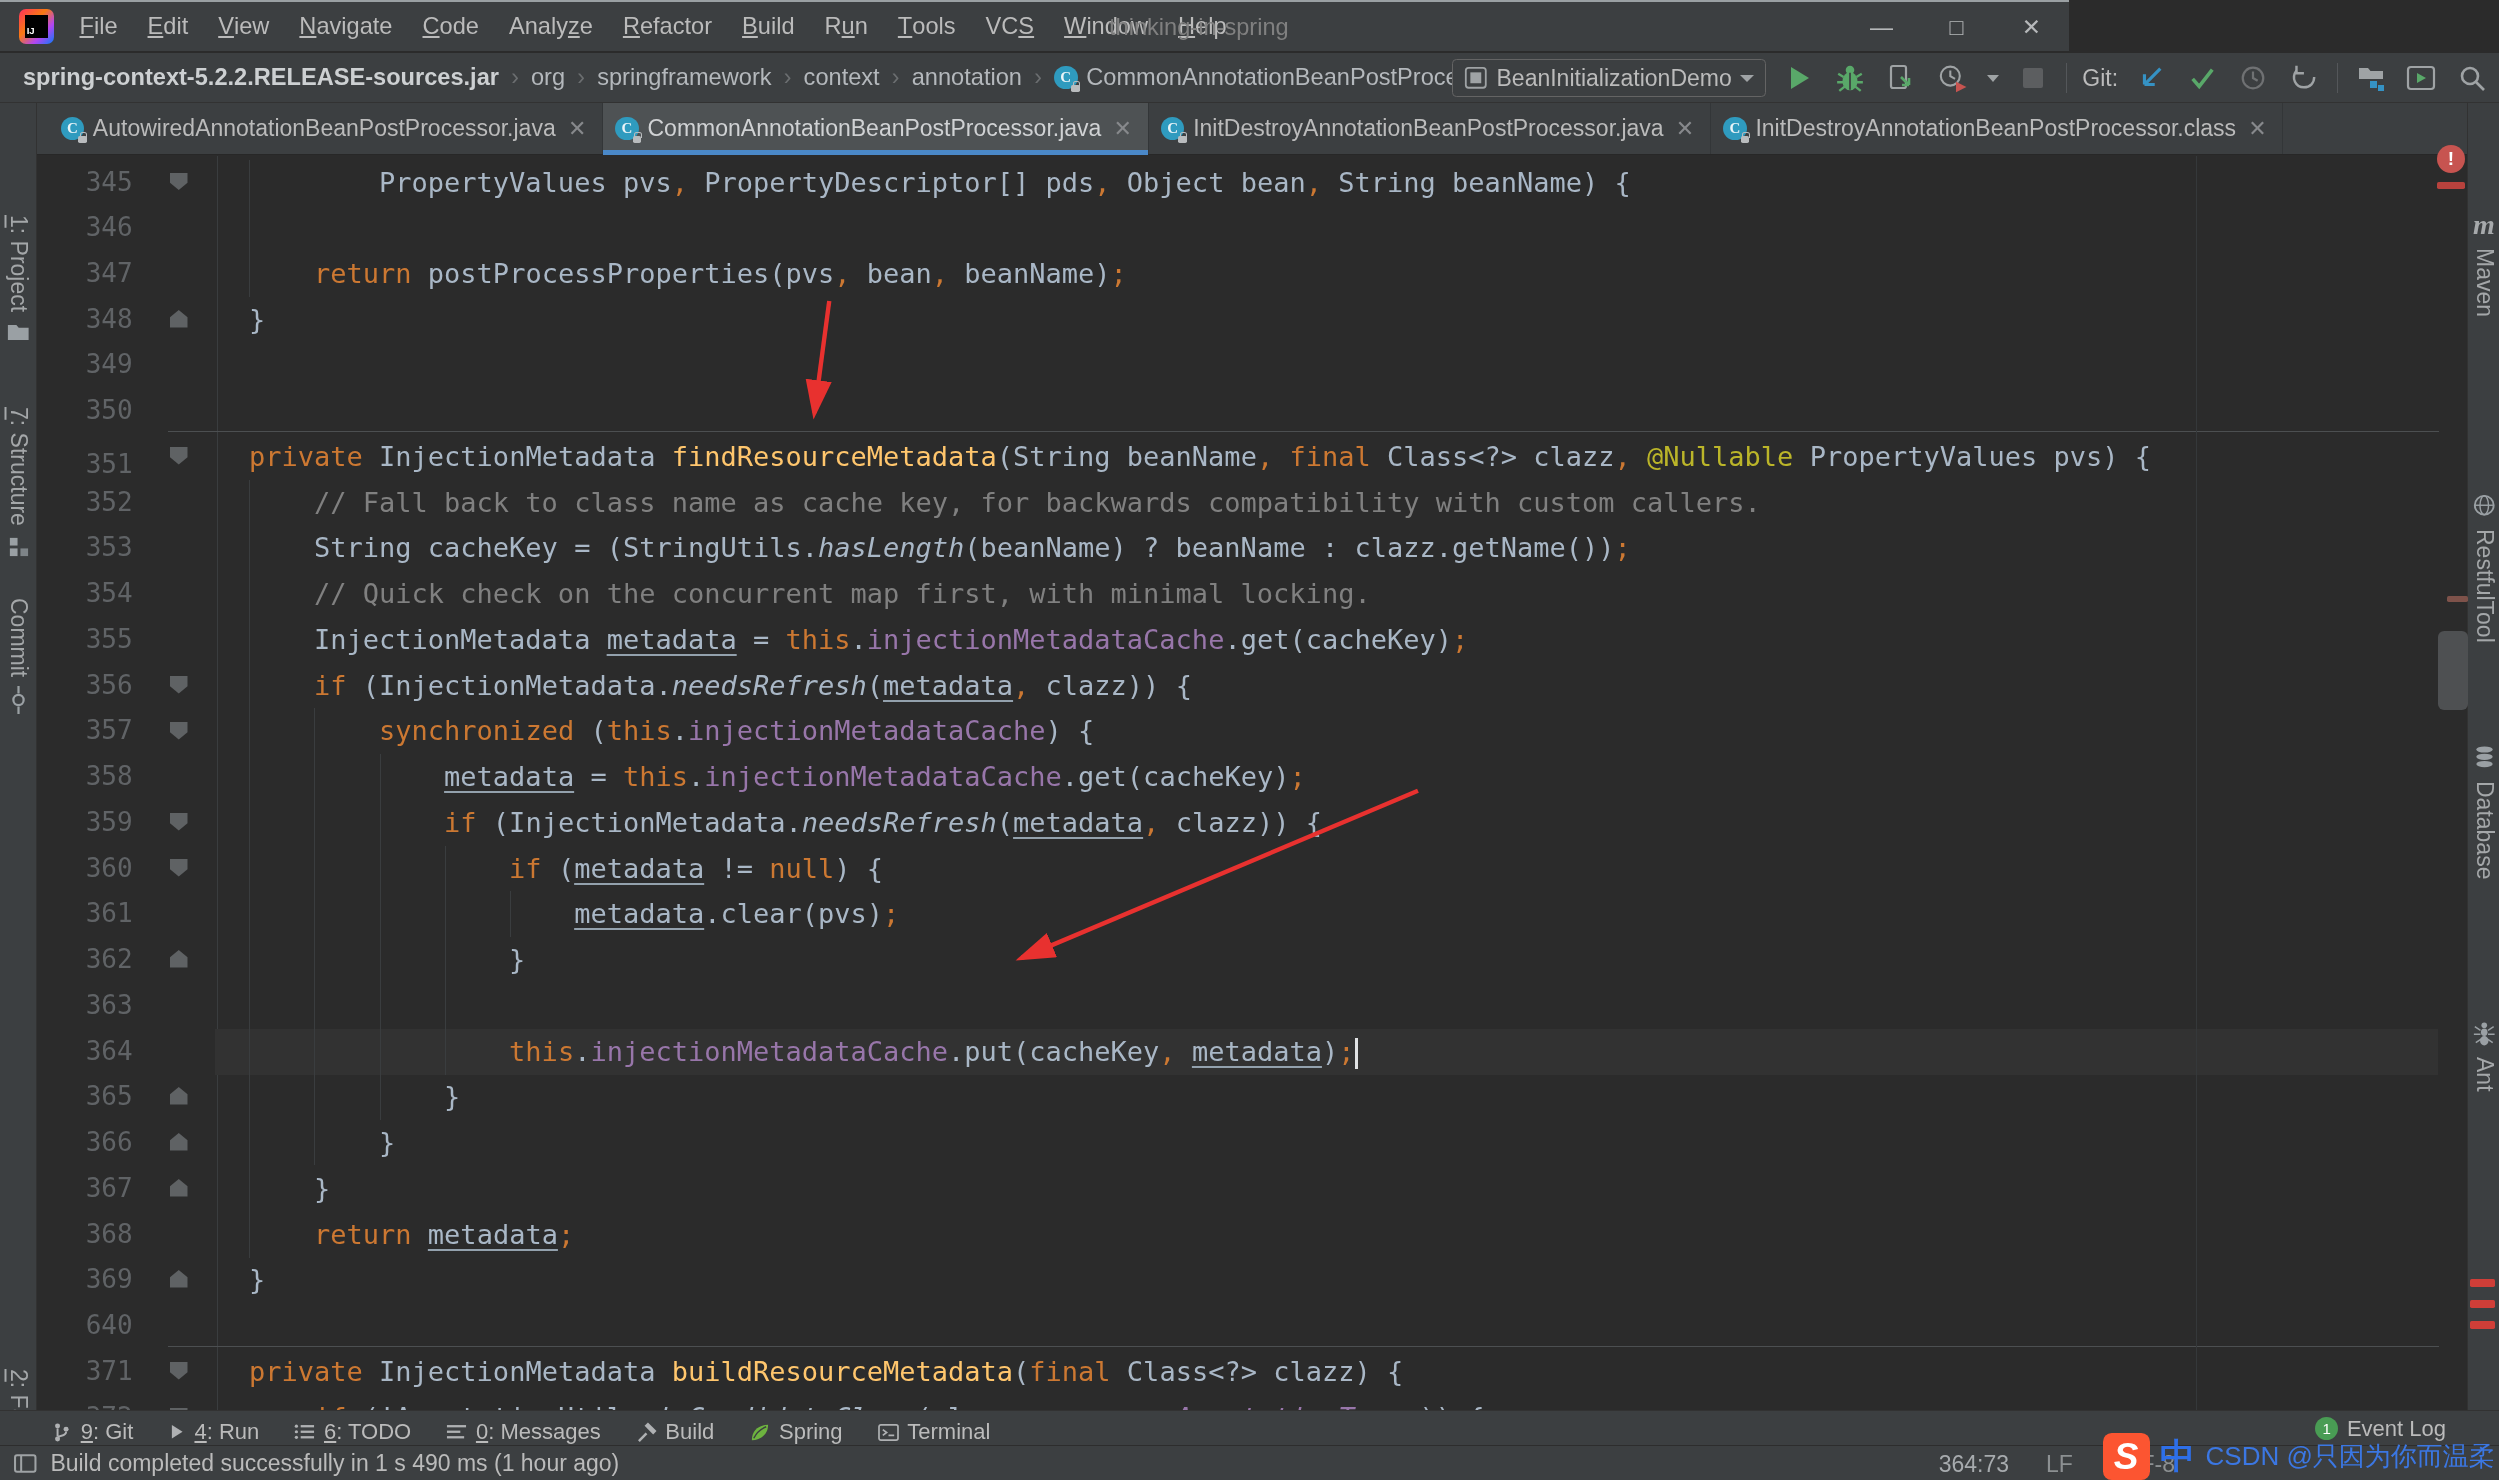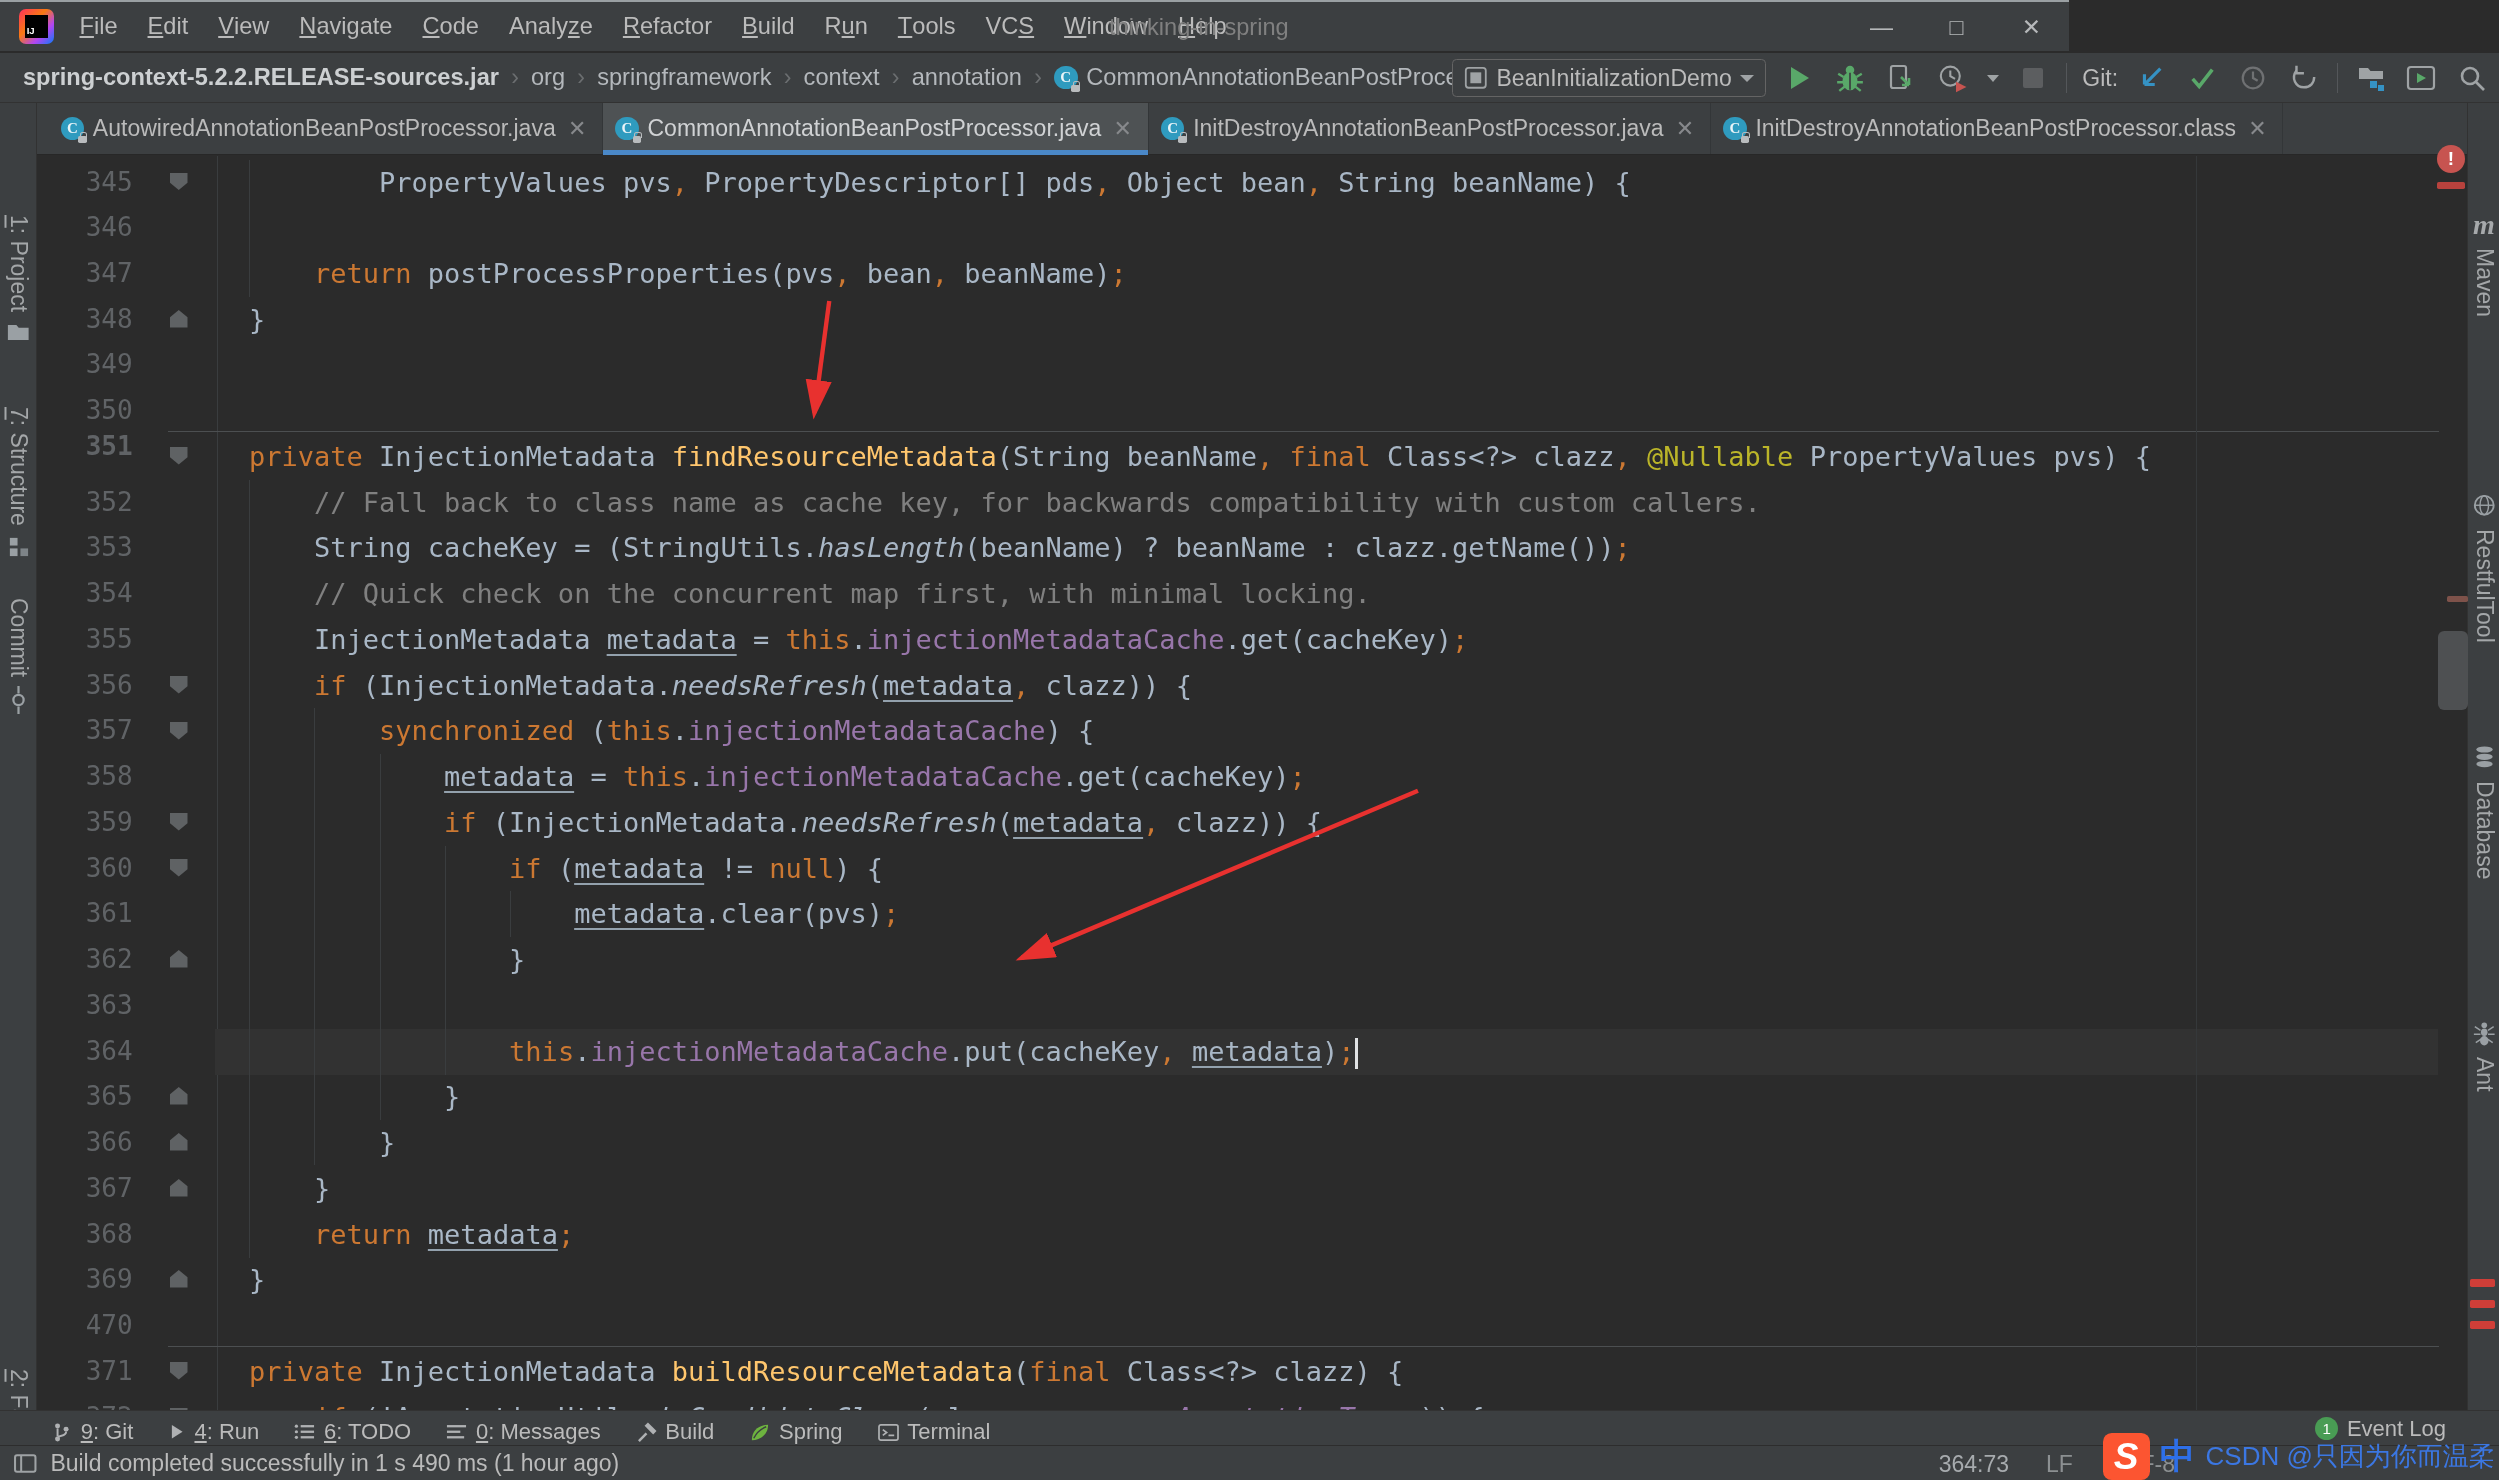--- a/index.html
+++ b/index.html
@@ -388,21 +388,21 @@
       <div class="code-line" style="top: 49px;"></div>
       <div class="lnum" style="top: 95px;">347</div>
       <div class="code-line" style="top: 95px;"><span class="seg-d">        </span><span class="seg-k">return</span><span class="seg-d"> postProcessProperties(pvs</span><span class="seg-p">,</span><span class="seg-d"> bean</span><span class="seg-p">,</span><span class="seg-d"> beanName)</span><span class="seg-p">;</span></div>
       <div class="lnum" style="top: 141px;">348</div>
       <div class="fold up" style="top: 154px;"></div>
       <div class="code-line" style="top: 141px;"><span class="seg-d">    }</span></div>
       <div class="lnum" style="top: 186px;">349</div>
       <div class="code-line" style="top: 186px;"></div>
       <div class="lnum" style="top: 232px;">350</div>
       <div class="code-line" style="top: 232px;"></div>
-      <div class="lnum" style="top: 268px; font-weight: bold;">351</div>
+      <div class="lnum" style="top: 286px;">351</div>
       <div class="fold down" style="top: 291px;"></div>
       <div class="code-line" style="top: 278px;"><span class="seg-d">    </span><span class="seg-k">private</span><span class="seg-d"> InjectionMetadata </span><span class="seg-m">findResourceMetadata</span><span class="seg-d">(String beanName</span><span class="seg-p">,</span><span class="seg-d"> </span><span class="seg-k">final</span><span class="seg-d"> Class&lt;?&gt; clazz</span><span class="seg-p">,</span><span class="seg-d"> </span><span class="seg-a">@Nullable</span><span class="seg-d"> PropertyValues pvs) {</span></div>
       <div class="lnum" style="top: 324px;">352</div>
       <div class="code-line" style="top: 324px;"><span class="seg-c">        // Fall back to class name as cache key, for backwards compatibility with custom callers.</span></div>
       <div class="lnum" style="top: 369px;">353</div>
       <div class="code-line" style="top: 369px;"><span class="seg-d">        String cacheKey = (StringUtils.</span><span class="seg-s">hasLength</span><span class="seg-d">(beanName) ? beanName : clazz.getName())</span><span class="seg-p">;</span></div>
       <div class="lnum" style="top: 415px;">354</div>
       <div class="code-line" style="top: 415px;"><span class="seg-c">        // Quick check on the concurrent map first, with minimal locking.</span></div>
       <div class="lnum" style="top: 461px;">355</div>
       <div class="code-line" style="top: 461px;"><span class="seg-d">        InjectionMetadata </span><span class="seg-u">metadata</span><span class="seg-d"> = </span><span class="seg-k">this</span><span class="seg-d">.</span><span class="seg-f">injectionMetadataCache</span><span class="seg-d">.get(cacheKey)</span><span class="seg-p">;</span></div>
@@ -435,21 +435,21 @@
       <div class="fold up" style="top: 977px;"></div>
       <div class="code-line" style="top: 964px;"><span class="seg-d">            }</span></div>
       <div class="lnum" style="top: 1010px;">367</div>
       <div class="fold up" style="top: 1023px;"></div>
       <div class="code-line" style="top: 1010px;"><span class="seg-d">        }</span></div>
       <div class="lnum" style="top: 1056px;">368</div>
       <div class="code-line" style="top: 1056px;"><span class="seg-d">        </span><span class="seg-k">return</span><span class="seg-d"> </span><span class="seg-u">metadata</span><span class="seg-p">;</span></div>
       <div class="lnum" style="top: 1101px;">369</div>
       <div class="fold up" style="top: 1114px;"></div>
       <div class="code-line" style="top: 1101px;"><span class="seg-d">    }</span></div>
-      <div class="lnum" style="top: 1147px;">470</div>
+      <div class="lnum" style="top: 1147px;">640</div>
       <div class="code-line" style="top: 1147px;"></div>
       <div class="lnum" style="top: 1193px;">371</div>
       <div class="fold down" style="top: 1206px;"></div>
       <div class="code-line" style="top: 1193px;"><span class="seg-d">    </span><span class="seg-k">private</span><span class="seg-d"> InjectionMetadata </span><span class="seg-m">buildResourceMetadata</span><span class="seg-d">(</span><span class="seg-k">final</span><span class="seg-d"> Class&lt;?&gt; clazz) {</span></div>
       <div class="lnum" style="top: 1239px;">372</div>
       <div class="fold down" style="top: 1252px;"></div>
       <div class="code-line" style="top: 1239px;"><span class="seg-d">        </span><span class="seg-k">if</span><span class="seg-d"> (!AnnotationUtils.</span><span class="seg-s">isCandidateClass</span><span class="seg-d">(clazz</span><span class="seg-p">,</span><span class="seg-d"> </span><span class="seg-sf">resourceAnnotationTypes</span><span class="seg-d">)) {</span></div>
     </div>
 
   <div class="err-badge">!</div>

